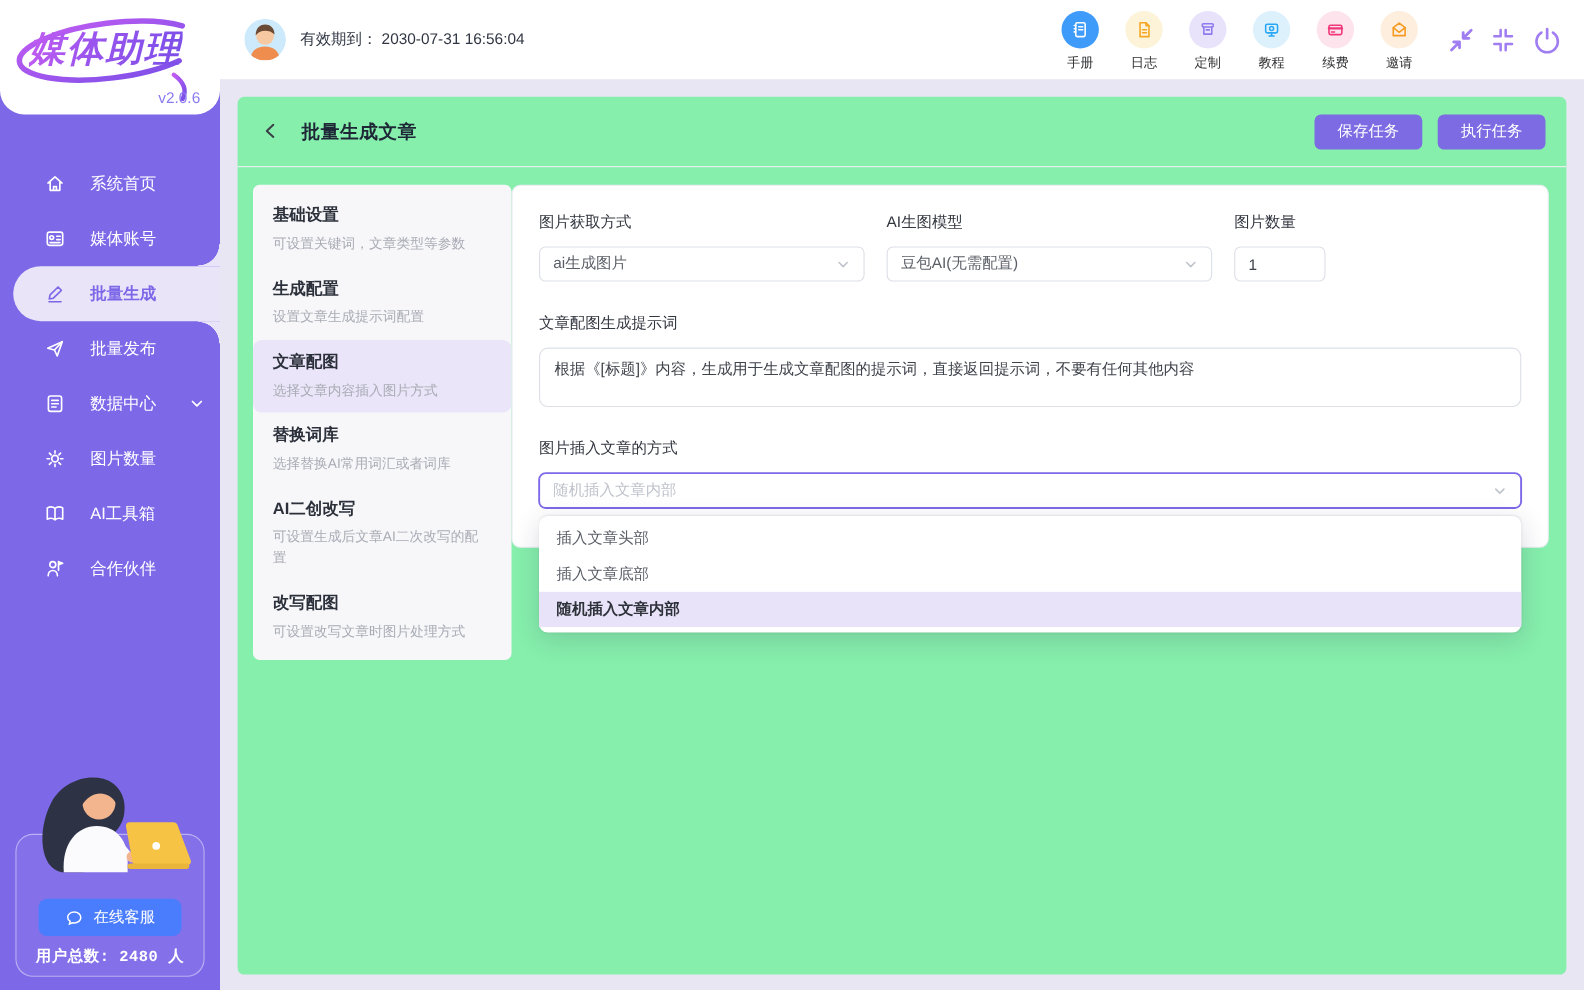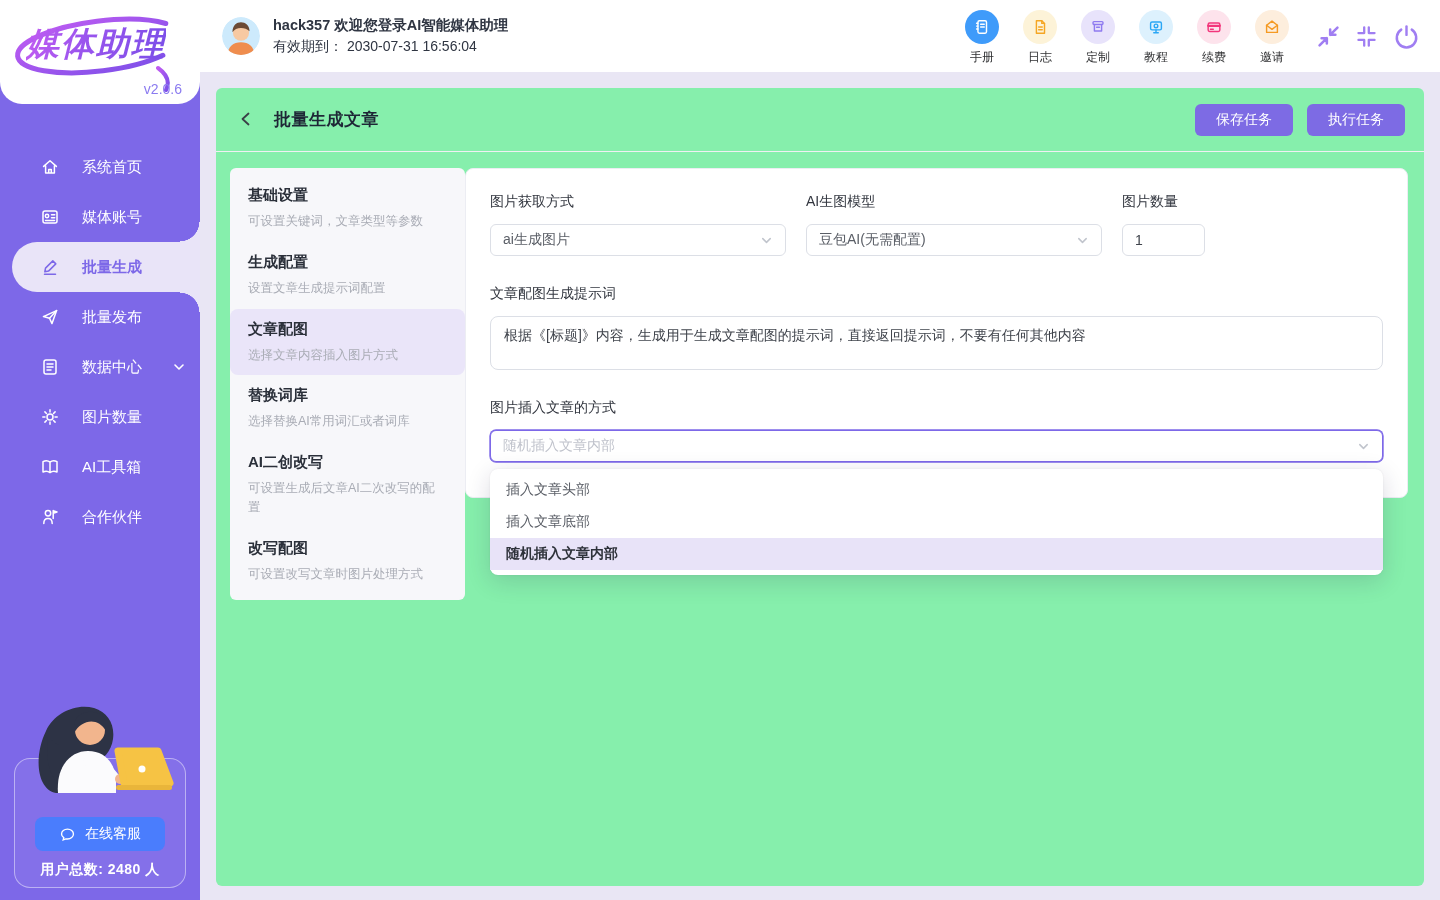--- a/index.html
+++ b/index.html
@@ -41,21 +41,21 @@
   .menu-item.active::after{content:"";position:absolute;right:0;bottom:-20px;width:20px;height:20px;
     background:radial-gradient(circle at 0 100%,transparent 19px,var(--pill) 19.5px);}
 
   .service-card{position:absolute;left:14px;right:14px;bottom:12px;height:130px;border:1px solid rgba(255,255,255,.45);
     border-radius:16px;background:rgba(255,255,255,.06);}
   .illus{position:absolute;left:18px;bottom:95px;width:160px;height:112px;z-index:2;}
   .cs-btn{position:absolute;left:20px;right:20px;top:58px;height:34px;border:none;border-radius:8px;background:var(--blue-btn);
     color:#fff;font-size:14px;display:flex;align-items:center;justify-content:center;gap:9px;cursor:pointer;
     font-family:inherit;}
   .cs-btn svg{width:17px;height:17px;stroke:#fff;fill:none;stroke-width:1.6;}
-  .user-total{position:absolute;left:0;right:0;top:102px;text-align:center;color:#fff;font-size:14px;font-weight:700;letter-spacing:.5px;}
+  .user-total{position:absolute;left:0;right:0;top:102px;text-align:center;color:#fff;font-size:14px;font-weight:700;letter-spacing:.5px;font-family:Liberation Mono, monospace;}
 
   
   .topbar{position:absolute;left:200px;top:0;right:0;height:72px;background:#fff;display:flex;align-items:center;
     padding:0 14px 0 22px;z-index:20;}
   .avatar{width:38px;height:38px;border-radius:50%;overflow:hidden;flex:0 0 auto;}
   .user-info{margin-left:13px;line-height:1.55;}
   .ui-line1{font-size:14.5px;color:#2f3542;font-weight:700;}
   .ui-line2{font-size:14px;color:#2f3542;}
   .quick-links{display:flex;gap:16px;margin-left:auto;}
   .ql{width:42px;display:flex;flex-direction:column;align-items:center;gap:5px;margin-top:4px;cursor:pointer;}
@@ -237,21 +237,20 @@
 <header class="topbar">
   <div class="avatar">
     <svg viewBox="0 0 40 40">
       <circle cx="20" cy="20" r="20" fill="#cdeafc"></circle>
       <path d="M6 40 C6 31 12 26.5 20 26.5 C28 26.5 34 31 34 40 Z" fill="#ef8d4e"></path>
       <circle cx="20" cy="16.5" r="8.5" fill="#f7c9a2"></circle>
       <path d="M11 16 C11 8.5 15.5 5.5 20 5.5 C24.5 5.5 29 8.5 29 15 C26 12.5 24 11.5 20 11.5 C16 11.5 13 13 11 16 Z" fill="#6b4a35"></path>
     </svg>
   </div>
   <div class="user-info">
-    <div class="ui-line1">hack357 欢迎您登录AI智能媒体助理</div>
     <div class="ui-line2">
       <span>有效期到：</span>
       <span>2030-07-31 16:56:04</span>
     </div>
   </div>
 
   <div class="quick-links">
 
   <div class="ql">
         <span class="ql-circle" style="background: rgb(63, 155, 250); color: rgb(255, 255, 255);">

